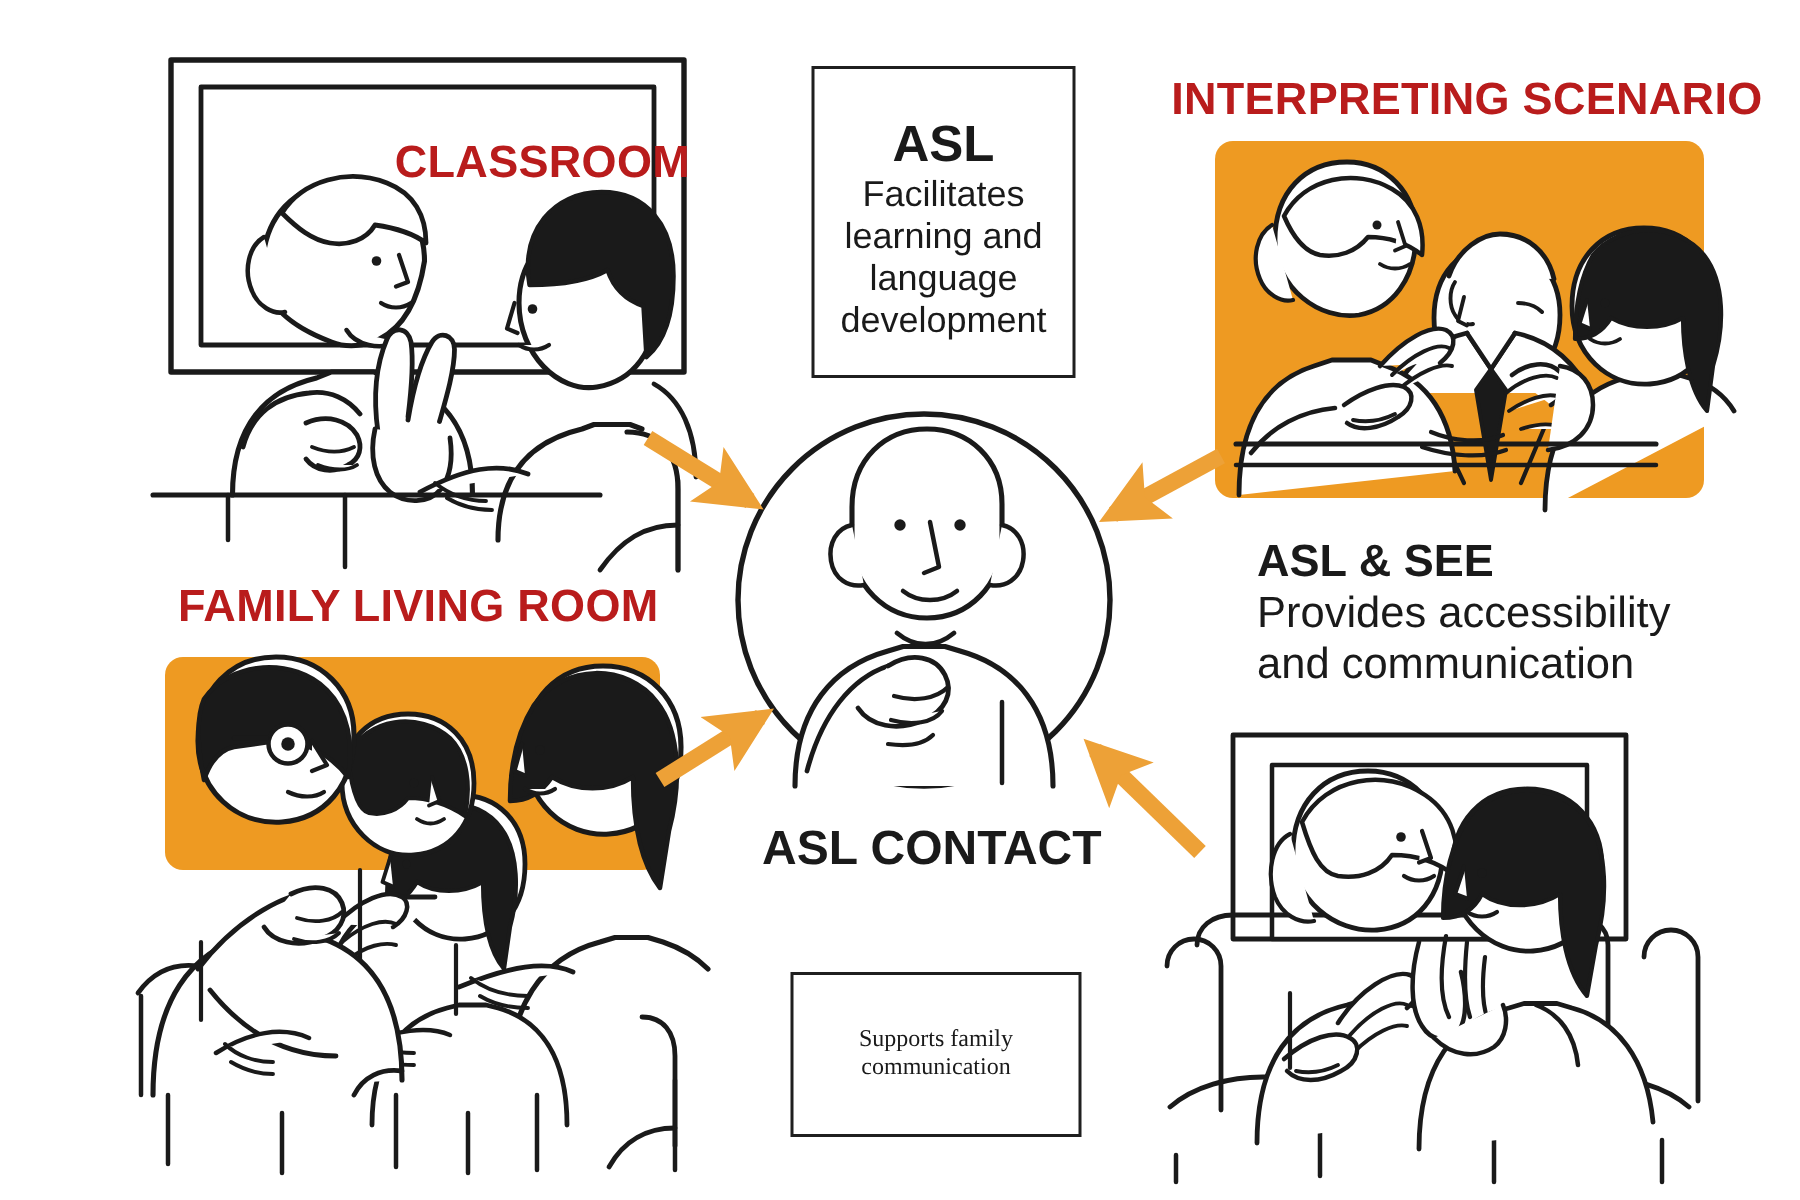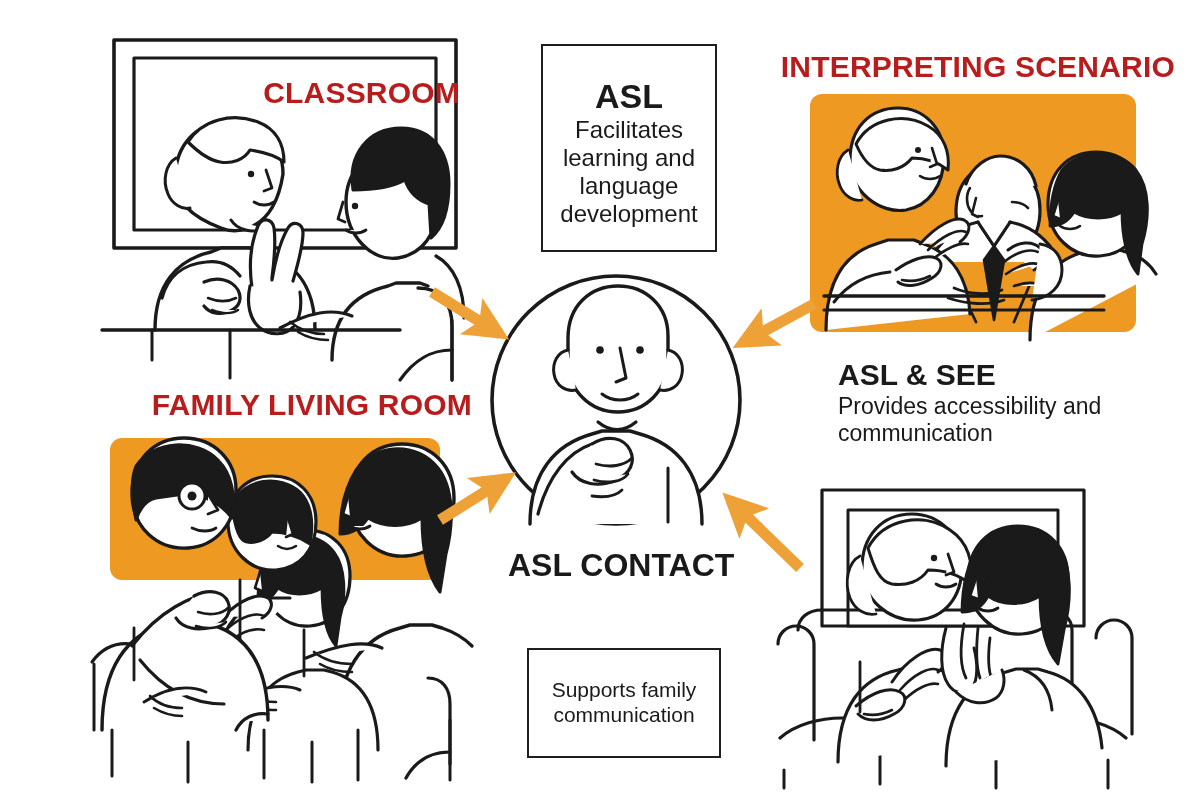--- a/index.html
+++ b/index.html
@@ -26,26 +26,26 @@
   
   .scene-title {
     position: absolute;
     font-weight: bold;
     letter-spacing: 0.2px;
     color: #b91c1c;
     white-space: nowrap;
     text-align: right;
   }
   #title-classroom {
-    left: 120px; top: 76px;
+    left: 120px; top: 92px;
     width: 340px;
     font-size: 30px;
   }
   #title-family {
-    left: 112px; top: 388px;
+    left: 79px; top: 388px;
     width: 360px;
     font-size: 30px;
   }
   #title-interpreting {
     left: 735px; top: 50px;
     width: 440px;
     font-size: 30px;
   }
 
   .info-box {
@@ -74,22 +74,23 @@
     font-size: 24px;
     line-height: 1.16;
   }
 
   #box-contact-text {
     left: 527px; top: 648px;
     width: 194px; height: 110px;
     padding: 4px;
   }
   #box-contact-text .bd {
-    font-size: 21px;
+    font-size: 16px;
     line-height: 1.17;
+    font-family: Liberation Serif, serif;
   }
 
   .free-caption {
     position: absolute;
     text-align: left;
   }
   #caption-contact {
     left: 508px; top: 548px;
     width: 232px;
     font-size: 32px;
@@ -100,21 +101,21 @@
     left: 838px; top: 358px;
     width: 280px;
   }
   #caption-aslsee .hd {
     font-size: 30px;
     font-weight: bold;
     line-height: 1.1;
     margin-bottom: 2px;
   }
   #caption-aslsee .bd {
-    font-size: 23px;
+    font-size: 29px;
     line-height: 1.17;
   }
 
   
   .scene { position: absolute; }
   #scene-classroom   { left: 100px; top: 30px;  width: 370px; height: 350px; }
   #scene-family      { left: 88px;  top: 430px; width: 390px; height: 360px; }
   #scene-interpreting{ left: 808px; top: 92px;  width: 340px; height: 250px; }
   #scene-sofa        { left: 760px; top: 470px; width: 390px; height: 325px; }
   #scene-center      { left: 488px; top: 272px; width: 256px; height: 256px; }

